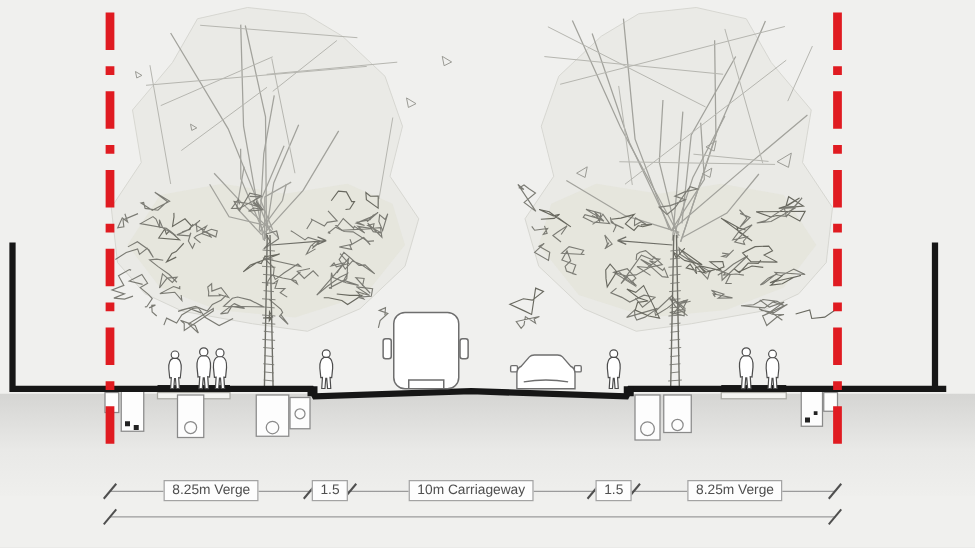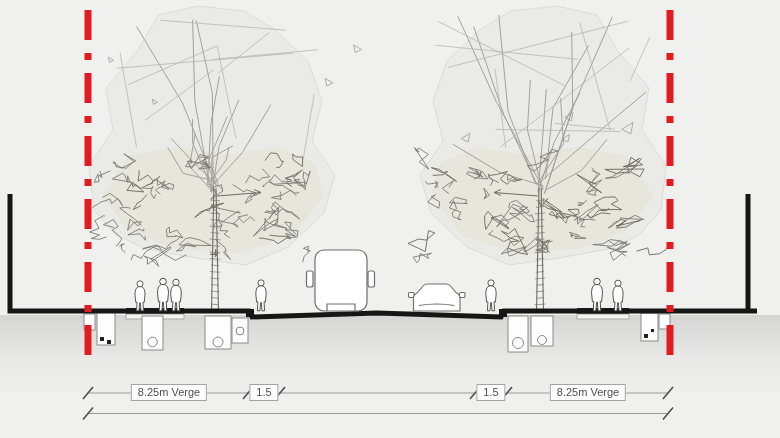--- a/index.html
+++ b/index.html
@@ -269,15 +269,16 @@
         <line x1="502" y1="399" x2="512" y2="387" stroke="#4f4f4f" stroke-width="1.6"></line>
         <line x1="663" y1="399" x2="673" y2="387" stroke="#4f4f4f" stroke-width="1.6"></line>
         <line x1="88" y1="413.5" x2="668" y2="413.5" stroke="#9b9b9b" stroke-width="1"></line>
         <line x1="83" y1="419.5" x2="93" y2="407.5" stroke="#4f4f4f" stroke-width="1.6"></line>
         <line x1="663" y1="419.5" x2="673" y2="407.5" stroke="#4f4f4f" stroke-width="1.6"></line>
       </g>
   </svg>
 
   <div class="dim-label" style="left:169px;top:384px">8.25m Verge</div>
   <div class="dim-label" style="left:264px;top:384px">1.5</div>
+  <div class="dim-label" style="left:377px;top:384px">10m Carriageway</div>
   <div class="dim-label" style="left:491px;top:384px">1.5</div>
   <div class="dim-label" style="left:588px;top:384px">8.25m Verge</div>
 </div>
 
 </body></html>

